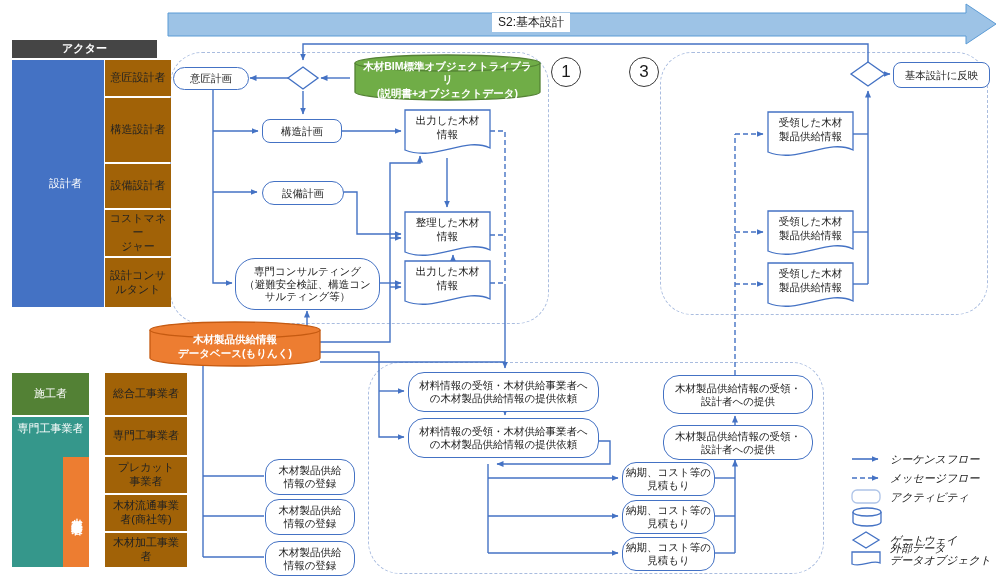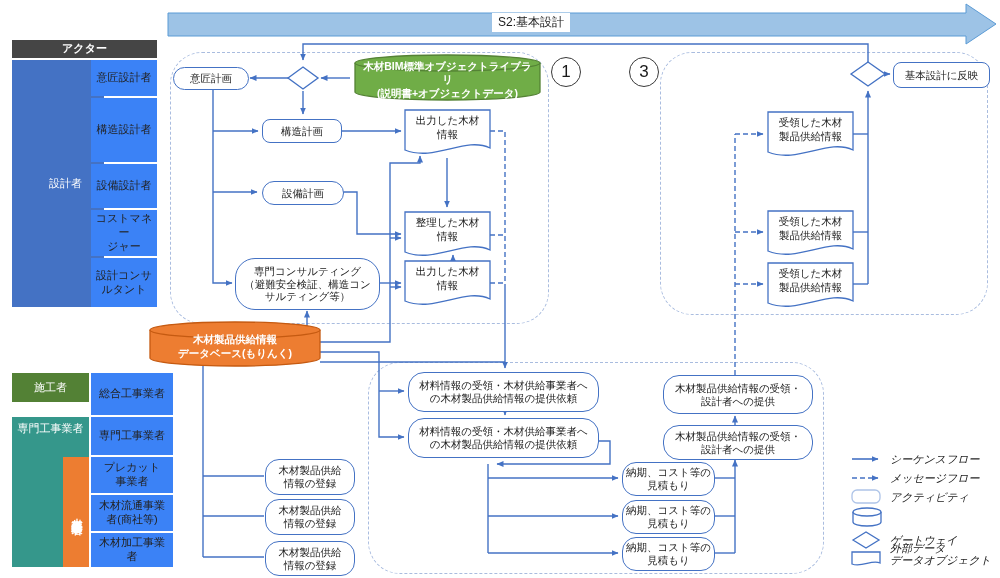--- a/index.html
+++ b/index.html
@@ -9,21 +9,21 @@
        display:flex;align-items:center;justify-content:center;font-size:10.5px;
        text-align:center;white-space:pre-line;line-height:1.22;z-index:3;}
   .doc-lbl{position:absolute;z-index:4;font-size:10.5px;display:flex;align-items:flex-start;
        justify-content:center;text-align:center;white-space:pre-line;line-height:1.3;}
   .cyl-lbl{position:absolute;z-index:4;font-size:10.5px;font-weight:bold;color:#fff;
        display:flex;align-items:center;justify-content:center;text-align:center;
        white-space:pre-line;line-height:1.3;}
   .container-box{position:absolute;border:1px dashed #A9BCDF;border-radius:32px;z-index:0;}
   .cell{position:absolute;display:flex;align-items:center;justify-content:center;
         font-size:11px;text-align:center;white-space:pre-line;line-height:1.25;z-index:3;}
-  .cell.gray{background:#3b82f6;color:#222;}
+  .cell.gray{background:#a16207;color:#222;margin-left:14px;}
   .cell.head{background:#454545;color:#fff;font-weight:bold;}
   .cell.blue{background:#4472C4;color:#fff;}
   .cell.green{background:#538135;color:#fff;}
   .cell.teal{background:#35978B;color:#fff;align-items:flex-start;padding-top:5px;box-sizing:border-box;}
   .cell.orange{background:#ED7D31;color:#fff;writing-mode:vertical-rl;text-orientation:upright;
         letter-spacing:1px;font-weight:bold;}
   .circle-marker{position:absolute;width:28px;height:28px;border:1.6px solid #3a3a3a;border-radius:50%;
         display:flex;align-items:center;justify-content:center;font-size:17px;z-index:3;background:#fff;}
   .banner-label{position:absolute;background:#fff;padding:1px 6px;font-size:12px;z-index:3;}
   .legend-lbl{position:absolute;font-size:11px;z-index:3;white-space:nowrap;font-style:italic;}
@@ -142,21 +142,21 @@
   <div class="cell head" style="left:12px;top:40px;width:145px;height:18px;">アクター</div>
   <div class="cell blue" style="left:12px;top:60px;width:77px;height:247px;padding-left:15px;">設計者</div>
   <div class="cell gray" style="left:91px;top:60px;width:66px;height:36px;">意匠設計者</div>
   <div class="cell gray" style="left:91px;top:98px;width:66px;height:64px;">構造設計者</div>
   <div class="cell gray" style="left:91px;top:164px;width:66px;height:44px;">設備設計者</div>
   <div class="cell gray" style="left:91px;top:210px;width:66px;height:46px;">コストマネー
 ジャー</div>
   <div class="cell gray" style="left:91px;top:258px;width:66px;height:49px;">設計コンサ
 ルタント</div>
 
-  <div class="cell green" style="left:12px;top:373px;width:77px;height:29px;">施工者</div>
+  <div class="cell green" style="left:12px;top:373px;width:77px;height:42px;">施工者</div>
   <div class="cell gray" style="left:91px;top:373px;width:82px;height:42px;">総合工事業者</div>
   <div class="cell teal" style="left:12px;top:417px;width:77px;height:150px;">専門工事業者</div>
   <div class="cell gray" style="left:91px;top:417px;width:82px;height:38px;">専門工事業者</div>
   <div class="cell orange" style="left:63px;top:457px;width:26px;height:110px;">木材供給事業者</div>
   <div class="cell gray" style="left:91px;top:457px;width:82px;height:36px;">プレカット
 事業者</div>
   <div class="cell gray" style="left:91px;top:495px;width:82px;height:36px;">木材流通事業
 者(商社等)</div>
   <div class="cell gray" style="left:91px;top:533px;width:82px;height:34px;">木材加工事業
 者</div>

